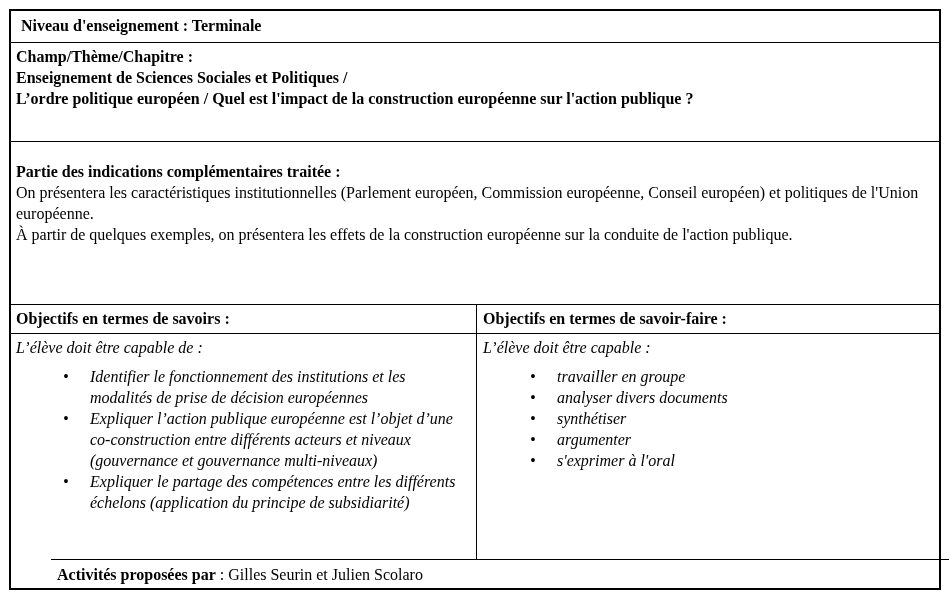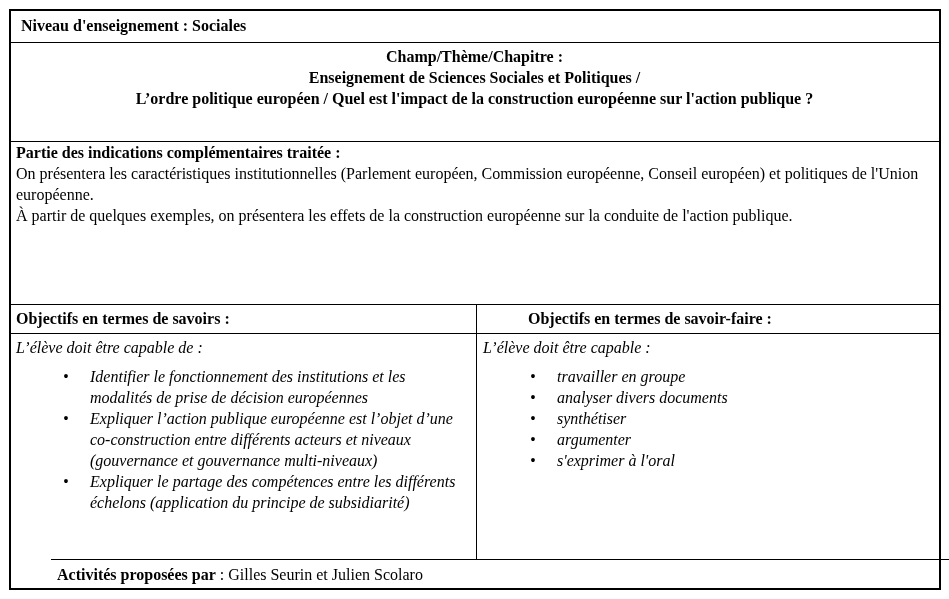--- a/index.html
+++ b/index.html
@@ -28,24 +28,24 @@
   }
   .row {
     width: 100%;
     overflow: hidden;
     font-size: 16px;
     line-height: 21px;
   }
   .row + .row { border-top: 1px solid #000000; }
 
   .r1 { height: 31px; padding: 4px 8px 0 10px; font-weight: bold; }
-  .r2 { height: 99px;  padding: 3px 6px 0 5px; font-weight: bold; text-align: center; }
-  .r3 { height: 163px; padding: 0 6px 0 5px; }
+  .r2 { height: 99px;  padding: 3px 6px 0 5px; font-weight: bold; }
+  .r3 { height: 163px; padding: 19px 6px 0 5px; }
   .r3 .cell-title { font-weight: bold; }
-  .r4 { height: 29px; display: flex; font-weight: bold; gap: 45px; }
+  .r4 { height: 29px; display: flex; font-weight: bold; }
   .r5 { height: 226px; display: flex; font-style: italic; }
   .r6 { flex: 1; padding: 4px 6px 0 6px; margin-left: 40px; }
 
   .col-left {
     width: 466px;
     flex: 0 0 466px;
     border-right: 1px solid #000000;
     padding: 3px 8px 0 5px;
     overflow: hidden;
   }
@@ -73,21 +73,21 @@
   .bold { font-weight: bold; }
   .normal { font-weight: normal; }
 </style>
 </head>
 <body>
 
 <div class="sheet">
   <div class="doc-table">
 
     <div class="row r1">
-      <span>Niveau d'enseignement : Sociales</span>
+      <span>Niveau d'enseignement : Terminale</span>
     </div>
 
     <div class="row r2">
       <div>Champ/Thème/Chapitre :</div>
       <div>Enseignement de Sciences Sociales et Politiques /</div>
       <div>L’ordre politique européen / Quel est l'impact de la construction européenne sur l'action publique ?</div>
     </div>
 
     <div class="row r3">
       <div class="cell-title">Partie des indications complémentaires traitée :</div>

